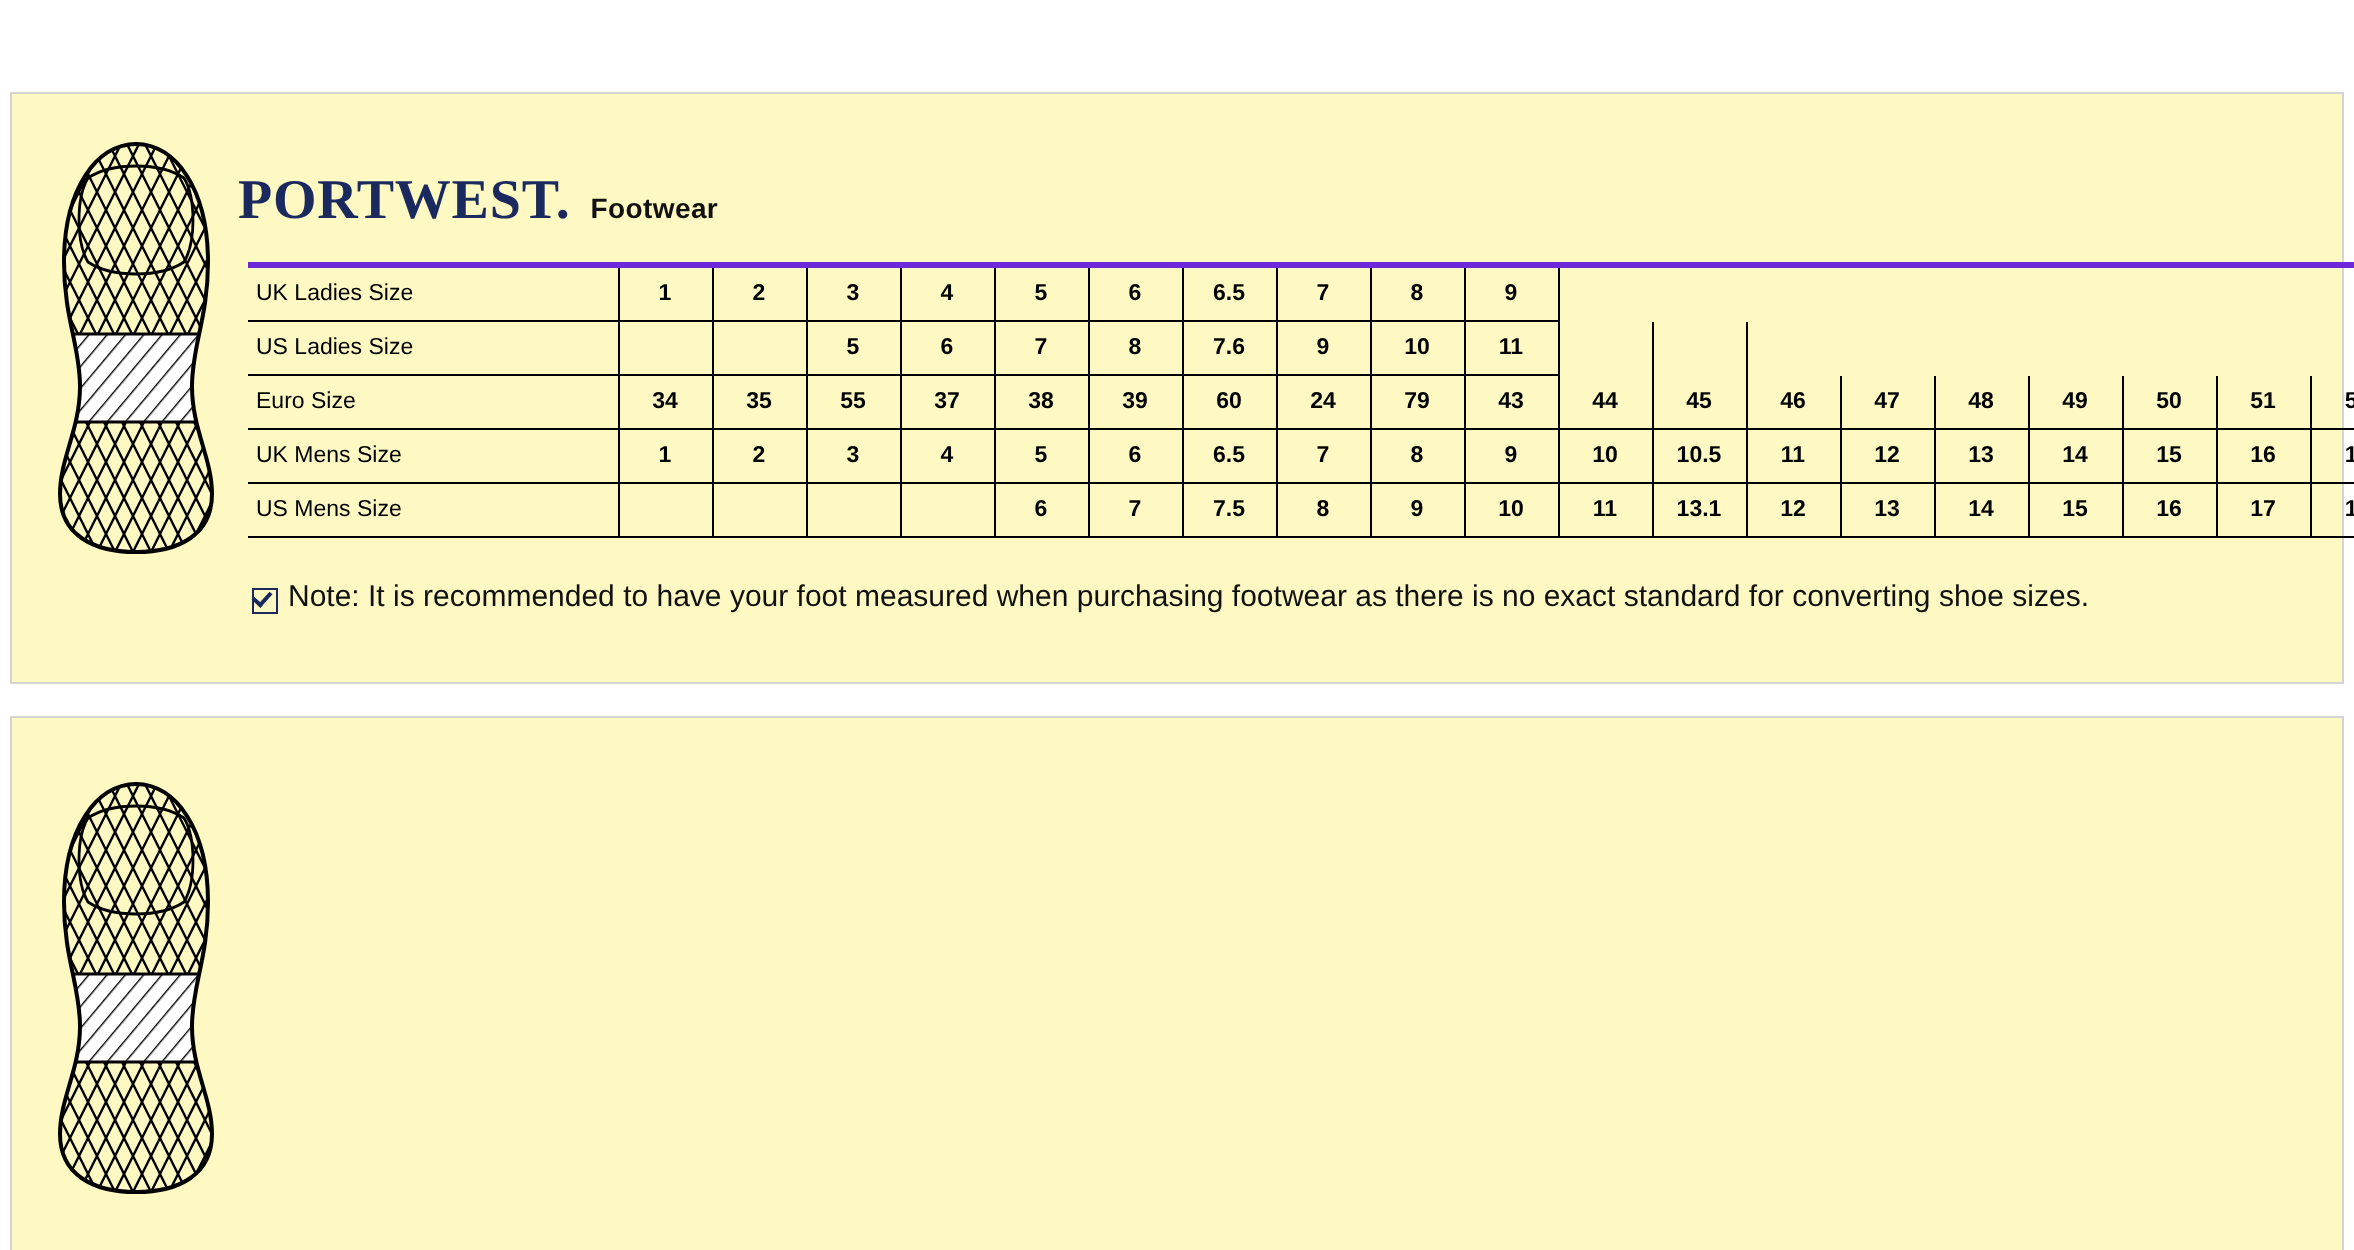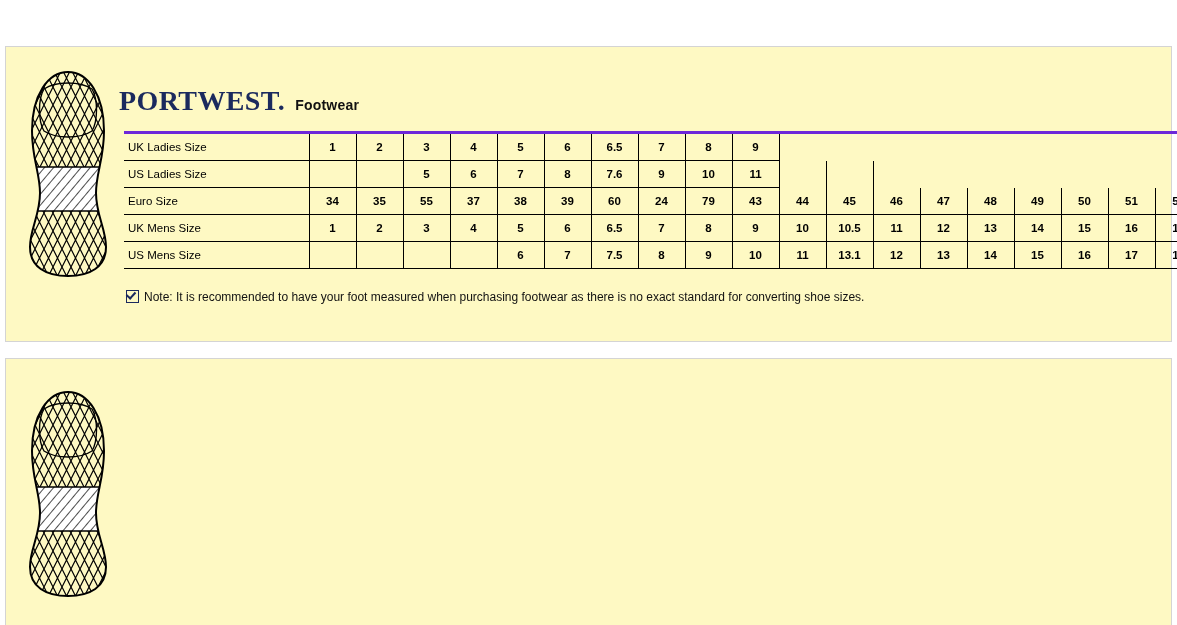--- a/index.html
+++ b/index.html
@@ -93,25 +93,25 @@
     font-weight: normal;
     font-size: 11.5px;
   }
   #pw-table td.noborder-r { border-right: none; }
   #pw-table td.noborder-b { border-bottom: none; }
   #pw-table td.empty-open { border-right: none; border-bottom: none; }
 
   
   .note {
     position: absolute;
-    font-size: 12px;
+    font-size: 15px;
     color: #111111;
     white-space: nowrap;
     display: flex;
-    align-items: flex-start;
+    align-items: flex-end;
     gap: 5px;
   }
   #note-portwest { left: 120px; top: 243px; }
   .note-box {
     display: inline-block;
     width: 11px;
     height: 11px;
     border: 1.5px solid #1b2a5e;
     position: relative;
     flex: 0 0 auto;

